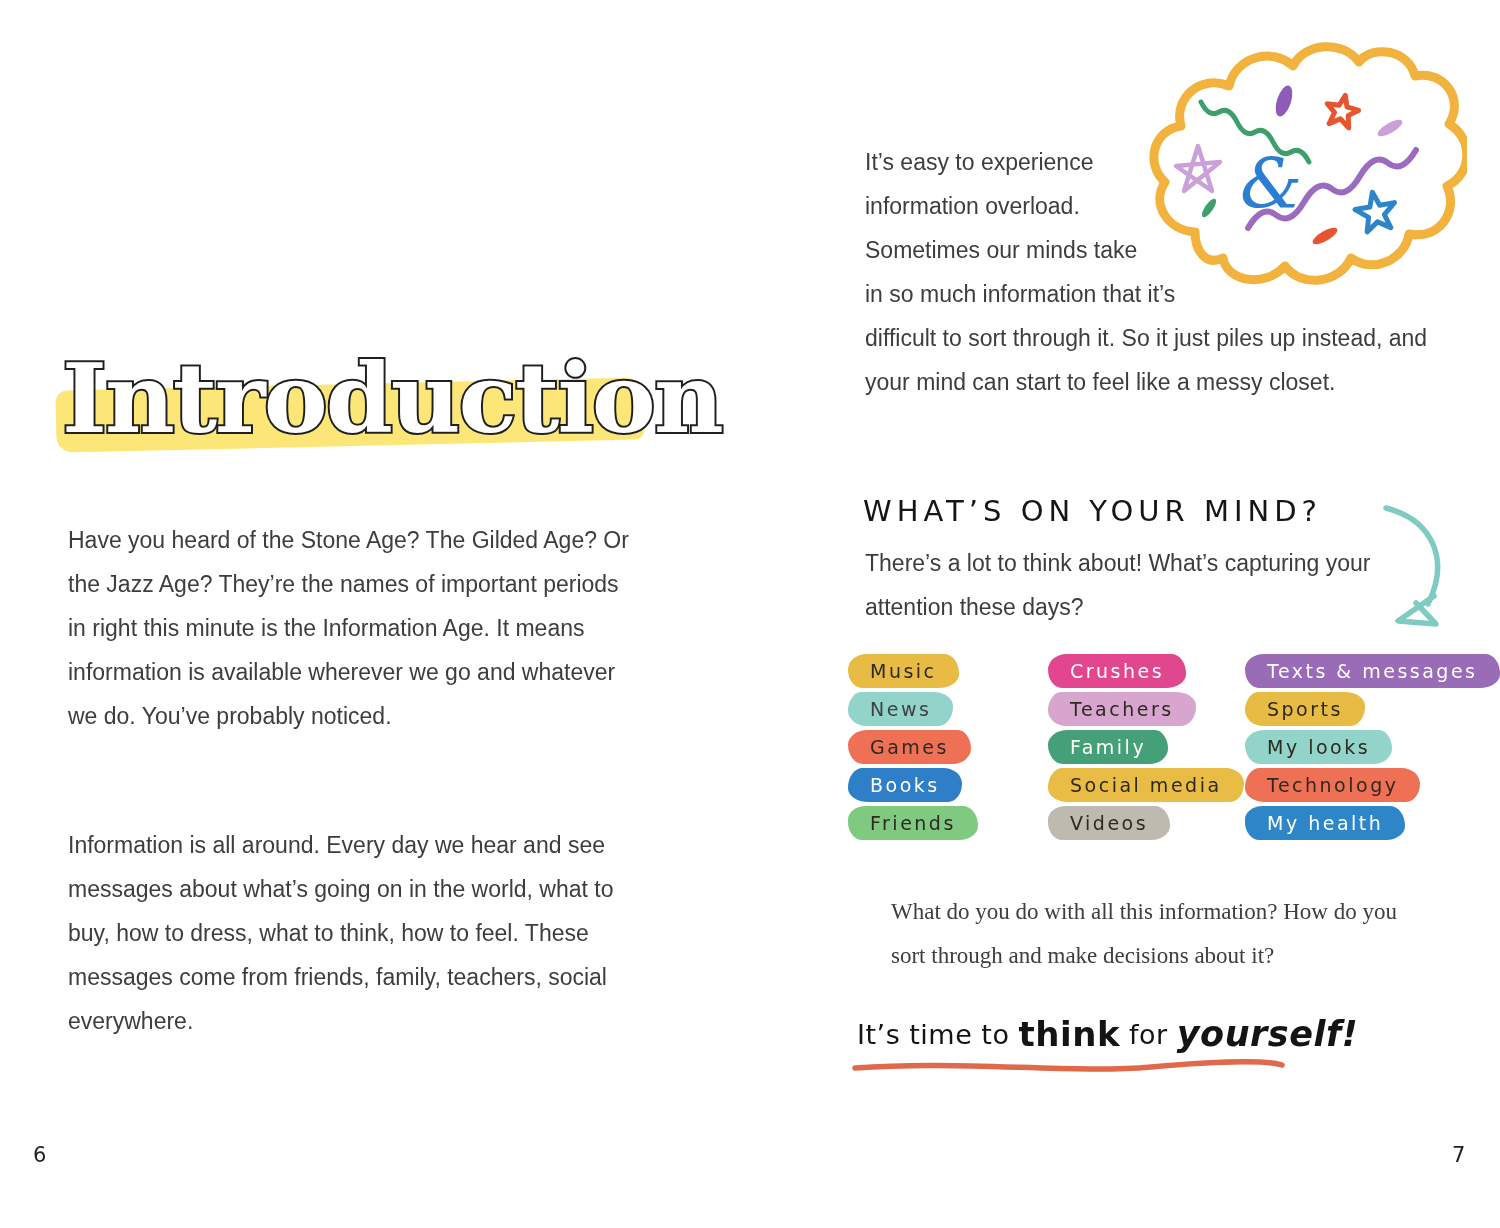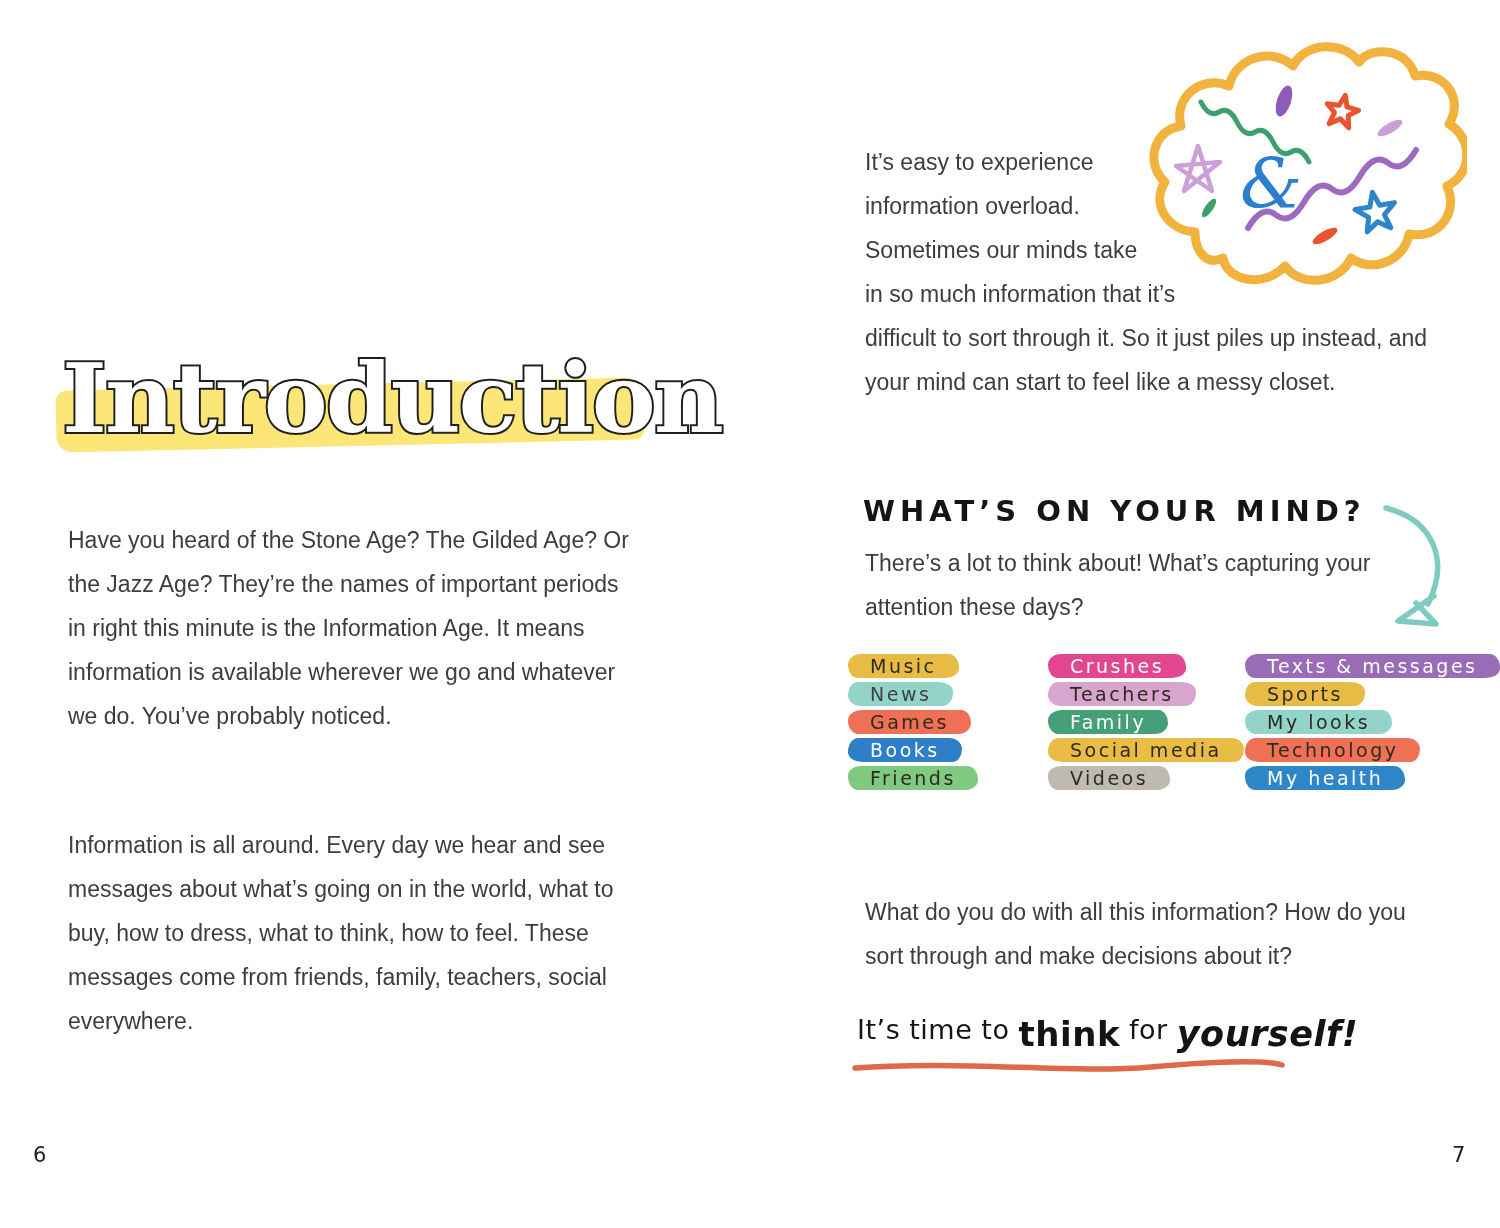--- a/index.html
+++ b/index.html
@@ -35,44 +35,44 @@
     white-space: nowrap;
   }
   .para { font-size: 23px; line-height: 44px; color: #3d3d3d; }
   .para .line { white-space: nowrap; }
 
   .pagenum { font-size: 21px; color: #222; font-family: "DejaVu Sans", sans-serif; }
   .section-heading {
     left: 863px; top: 494px;
     font-family: "DejaVu Sans", sans-serif;
     font-size: 29px;
-    font-weight: 700;
+    font-weight: 400;
     letter-spacing: 5px;
     color: #151515;
     white-space: nowrap;
   }
   .pill-col { display: flex; flex-direction: column; align-items: flex-start; gap: 4px; }
   .pill {
-    height: 24px;
+    height: 34px;
     display: flex; align-items: center;
     padding: 0 22px;
     font-family: "DejaVu Sans", sans-serif;
     font-size: 19px;
     letter-spacing: 2.5px;
     white-space: nowrap;
   }
   .pill:nth-child(5n+1){ border-radius: 20px 16px 22px 15px / 17px 21px 15px 20px; }
   .pill:nth-child(5n+2){ border-radius: 15px 22px 16px 20px / 20px 15px 21px 17px; }
   .pill:nth-child(5n+3){ border-radius: 22px 15px 20px 16px / 16px 20px 17px 21px; }
   .pill:nth-child(5n+4){ border-radius: 16px 20px 15px 22px / 21px 17px 20px 15px; }
   .pill:nth-child(5n+5){ border-radius: 20px 17px 21px 16px / 15px 22px 16px 20px; }
 
   .cta {
     left: 857px; top: 1014px;
-    display: flex; align-items: flex-start;
+    display: flex; align-items: center;
     color: #141414;
     font-family: "DejaVu Sans", sans-serif;
     white-space: nowrap;
   }
   .cta span { white-space: pre; }
   .cta .lead   { font-size: 27px; font-weight: 500; letter-spacing: .5px; }
   .cta .emph1  { font-size: 34px; font-weight: 800; letter-spacing: .5px; }
   .cta .mid    { font-size: 27px; font-weight: 500; letter-spacing: .5px; }
   .cta .emph2  { font-size: 35px; font-weight: 800; font-style: italic; letter-spacing: .5px; }
 </style>
@@ -173,21 +173,21 @@
     </div>
 
     <div class="abs pill-col" style="left:1245px; top:654px;">
       <div class="pill" style="background-color: rgb(154, 108, 184); color: rgb(255, 255, 255);">Texts &amp; messages</div>
       <div class="pill" style="background-color: rgb(231, 187, 68); color: rgb(45, 42, 32);">Sports</div>
       <div class="pill" style="background-color: rgb(146, 212, 202); color: rgb(45, 42, 32);">My looks</div>
       <div class="pill" style="background-color: rgb(238, 113, 86); color: rgb(45, 42, 32);">Technology</div>
       <div class="pill" style="background-color: rgb(46, 134, 201); color: rgb(255, 255, 255);">My health</div>
     </div>
 
-    <div class="abs para" style="left:865px; top:890px;">
+    <div class="abs para" style="left:891px; top:890px;font-family:Liberation Serif, serif;">
       <div class="line">What do you do with all this information? How do you</div>
       <div class="line">sort through and make decisions about it?</div>
     </div>
 
     <div class="abs cta">
       <span class="lead">It’s time to </span>
       <span class="emph1">think</span>
       <span class="mid"> for </span>
       <span class="emph2">yourself!</span>
     </div>

